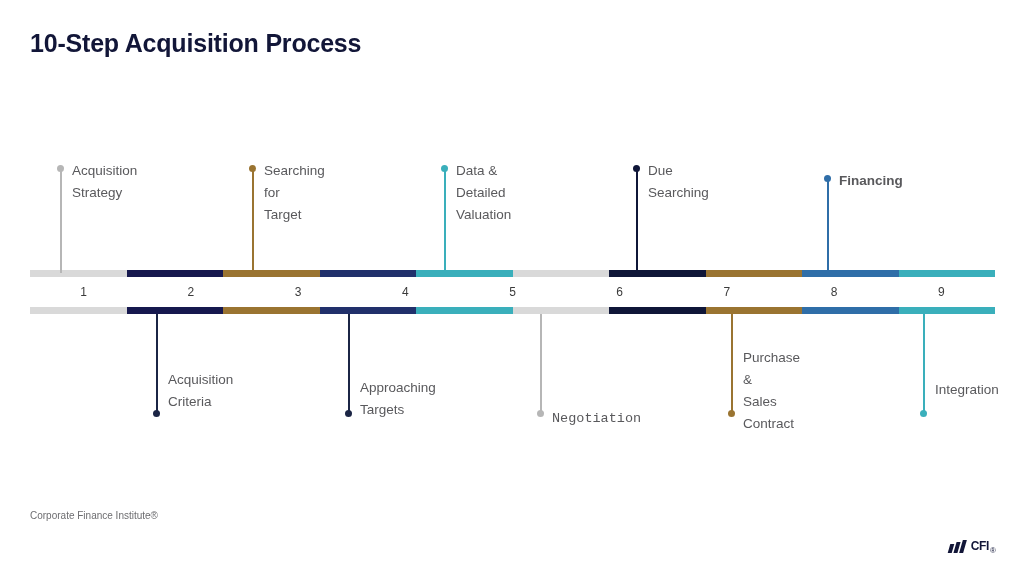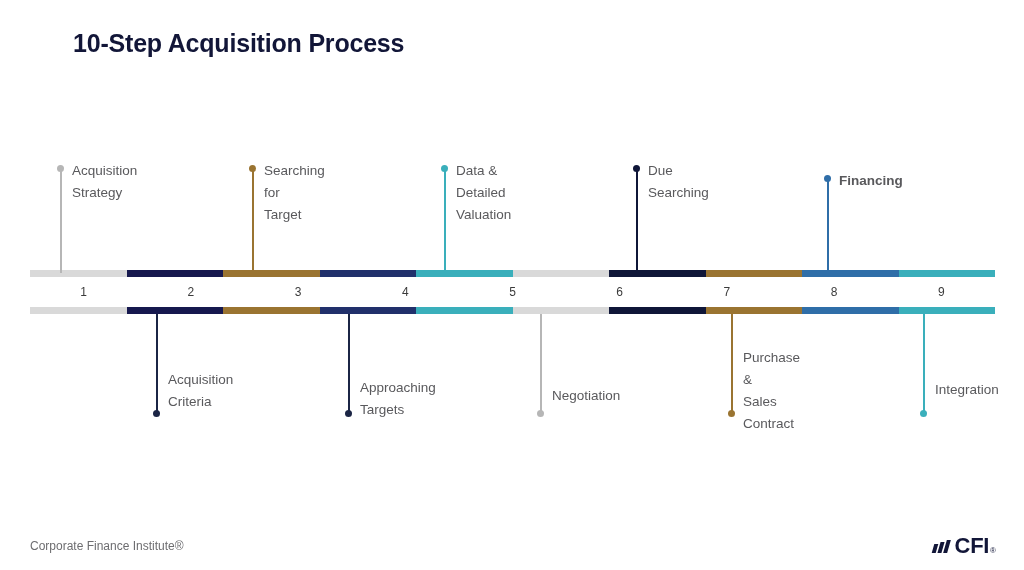--- a/index.html
+++ b/index.html
@@ -20,21 +20,20 @@
   
   .page-title {
     position: absolute;
     left: 30px;
     top: 29px;
     font-size: 25px;
     font-weight: bold;
     color: #121638;
     letter-spacing: -0.2px;
     white-space: nowrap;
-    margin-left: 43px;
   }
 
   
   .timeline {
     position: absolute;
     left: 30px;
     top: 160px;
     width: 965px;
     height: 280px;
   }
@@ -102,22 +101,22 @@
   .callout.top .ctext { top: -5px; }
 
   
   .callout.bot .stem { top: 0; }
   .callout.bot .ctext { }
 
   
   .footer-text {
     position: absolute;
     left: 30px;
-    top: 539px;
-    font-size: 12px;
+    top: 510px;
+    font-size: 10px;
     color: #6d6d70;
     white-space: nowrap;
   }
   .logo {
     position: absolute;
     right: 28px;
     top: 536px;
     height: 20px;
     display: flex;
     align-items: center;
@@ -132,21 +131,21 @@
     width: 4px;
     height: 13px;
     background: #121638;
     transform: skewX(-16deg);
     margin-right: 2px;
   }
   .logo .slashes i:nth-child(1) { height: 9px; }
   .logo .slashes i:nth-child(2) { height: 11px; }
   .logo .slashes i:nth-child(3) { height: 13px; }
   .logo .wordmark {
-    font-size: 22px;
+    font-size: 12px;
     font-weight: bold;
     color: #121638;
     letter-spacing: -0.3px;
     line-height: 1;
   }
   .logo .reg {
     font-size: 8px;
     color: #121638;
     margin-left: 1px;
     align-self: flex-end;
@@ -226,21 +225,21 @@
       <div class="callout top" style="left: 414px; top: 5px;">
         <div class="stem" style="background: rgb(58, 175, 187); height: 105px; top: 3px;"></div>
         <div class="dot" style="background: rgb(58, 175, 187); top: 0px;"></div>
         <div class="ctext" style="top: -5px;">Data &amp;
 Detailed
 Valuation</div>
       </div>
       <div class="callout bot" style="left: 510px; top: 154px;">
         <div class="stem" style="background: rgb(182, 182, 182); height: 100px; top: 0px;"></div>
         <div class="dot" style="background: rgb(182, 182, 182); top: 96px;"></div>
-        <div class="ctext" style="top: 71px;">Negotiation</div>
+        <div class="ctext" style="top: 94px; font-family: Liberation Mono, monospace;">Negotiation</div>
       </div>
       <div class="callout top" style="left: 606px; top: 5px;">
         <div class="stem" style="background: rgb(15, 22, 56); height: 105px; top: 3px;"></div>
         <div class="dot" style="background: rgb(15, 22, 56); top: 0px;"></div>
         <div class="ctext" style="top: -5px;">Due
 Searching</div>
       </div>
       <div class="callout bot" style="left: 701px; top: 154px;">
         <div class="stem" style="background: rgb(154, 116, 49); height: 100px; top: 0px;"></div>
         <div class="dot" style="background: rgb(154, 116, 49); top: 96px;"></div>

